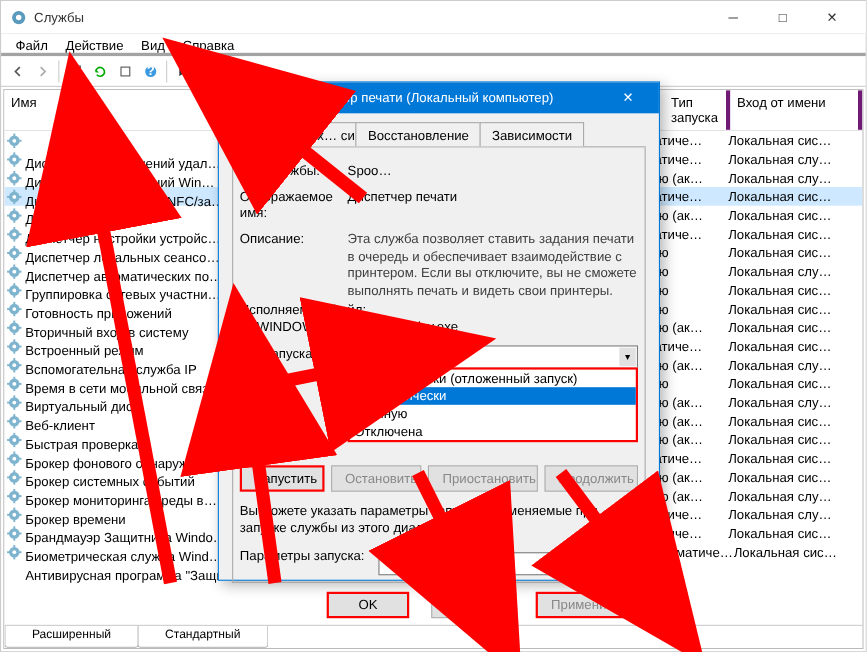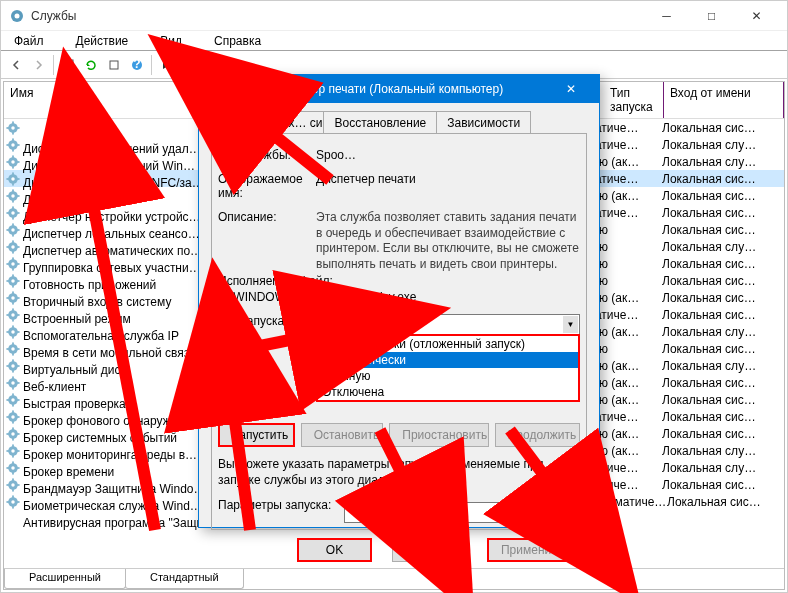--- a/index.html
+++ b/index.html
@@ -6,30 +6,30 @@
 body { background: #fff; width: 788px; height: 593px; overflow: hidden; position: relative; }
 
 
 .main-window { width: 788px; height: 593px; border: 1px solid #ccc; background: #fff; display: flex; flex-direction: column; }
 .titlebar { height: 30px; display: flex; align-items: center; padding: 0 8px; background: #fff; border-bottom: 1px solid #eee; }
 .titlebar .title-icon { width: 16px; height: 16px; margin-right: 6px; }
 .titlebar .title-text { flex: 1; font-size: 12px; color: #333; }
 .win-controls { display: flex; }
 .win-btn { width: 45px; height: 28px; display: flex; align-items: center; justify-content: center; color: #333; }
 
-.menubar { height: 20px; display: flex; gap: 18px; padding: 2px 6px; border-bottom: 1px solid #a3a3a3; }
+.menubar { height: 20px; display: flex; gap: 2px; padding: 2px 6px; border-bottom: 3px solid #a3a3a3; }
 .menu-item { padding: 1px 7px; cursor: default; }
 
 .toolbar { height: 28px; display: flex; align-items: center; padding: 2px 4px; border-bottom: 1px solid #ccc; gap: 1px; }
 .tool-btn { width: 22px; height: 22px; border: 1px solid transparent; display: flex; align-items: center; justify-content: center; position: relative; }
 .tool-sep { width: 1px; height: 20px; background: #ccc; margin: 0 2px; }
 
 .content { flex: 1; display: flex; flex-direction: column; border: 1px solid #bbb; margin: 2px; overflow: hidden; }
 .list-header { display: flex; background: #fff; border-bottom: 1px solid #ddd; }
-.col-head { padding: 4px 6px; border-right: 1px solid #701a75; background: #fff; font-size: 12px; }
+.col-head { padding: 4px 6px; border-right: 4px solid #701a75; background: #fff; font-size: 12px; }
 .col-name { width: 205px; }
 .col-startup { width: 82px; margin-left: 40px; }
 .col-logon { width: 120px; }
 
 .list-body { flex: 1; overflow: hidden; background: #fff; }
 .service-row { display: flex; align-items: center; height: 17px; padding: 0 2px; white-space: nowrap; }
 .service-row.selected { background: #cde8ff; }
 .service-row .svc-icon { width: 14px; height: 14px; flex-shrink: 0; margin-right: 3px; }
 .service-row .svc-name { width: 186px; overflow: hidden; text-overflow: ellipsis; margin-top: 43px; }
 .service-row .svc-startup { width: 82px; overflow: hidden; text-overflow: ellipsis; }

